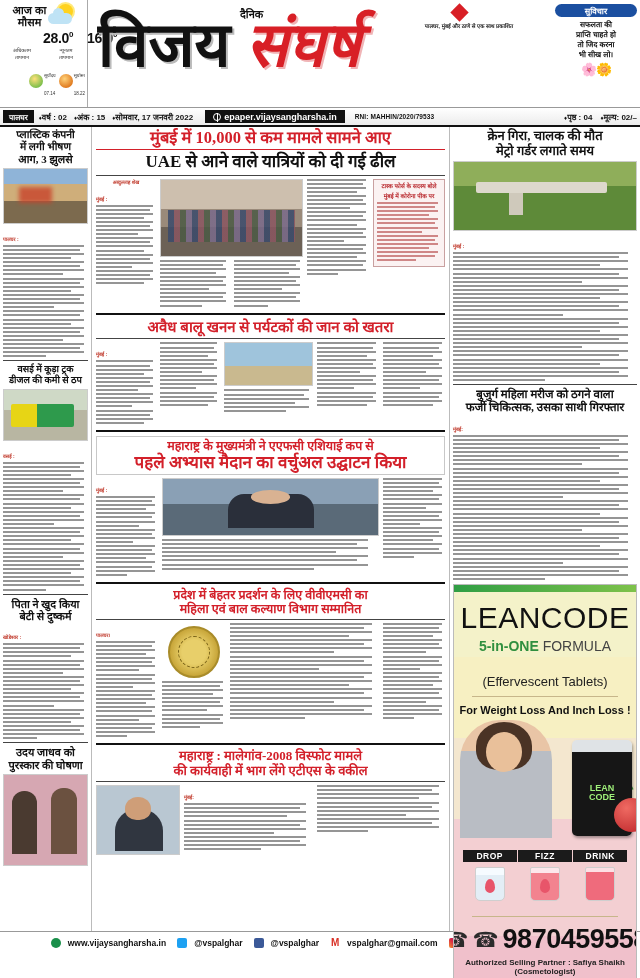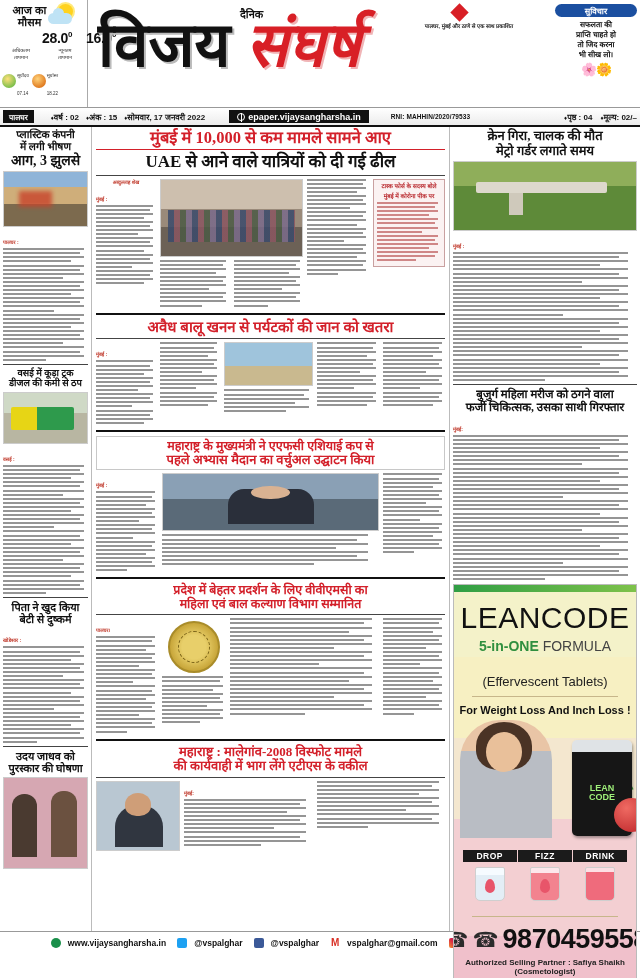--- a/index.html
+++ b/index.html
@@ -10,21 +10,21 @@
     font-family:"Liberation Sans", sans-serif;
     color:#111;
     position:relative;
   }
   .page{ width:640px; height:978px; position:relative; background:#fff; }
 
   
   .masthead{ display:flex; height:108px; border-bottom:1px solid #999; }
   .mh-weather{
     width:88px; border-right:1px solid #aaa; padding:4px 2px 0 2px;
-    display:flex; flex-direction:column; align-items:flex-start;
+    display:flex; flex-direction:column; align-items:flex-end;
   }
   .wx-top{ display:flex; align-items:flex-start; gap:2px; width:100%; justify-content:center;}
   .wx-title{ font-weight:bold; font-size:11px; line-height:12px; text-align:center; color:#111; }
   .sun-cloud{ position:relative; width:26px; height:24px; }
   .sun-cloud .sun{
     position:absolute; right:1px; top:0px; width:15px; height:15px; border-radius:50%;
     background:#ffd21e; box-shadow:0 0 0 2px #ffe97a;
   }
   .sun-cloud .cloud{
     position:absolute; left:0; top:9px; width:24px; height:11px; border-radius:8px;
@@ -71,21 +71,21 @@
   .mh-quote{ width:88px; padding:4px 3px; text-align:center; }
   .quote-band{
     background:#1b4fa0; color:#fff; font-size:8px; font-weight:bold;
     border-radius:7px; padding:1px 0; margin-bottom:3px;
   }
   .quote-txt{ font-size:7.5px; line-height:10px; font-weight:bold; color:#111; }
   .quote-flower{ font-size:13px; margin-top:2px; letter-spacing:-2px;}
 
   
   .infostrip{
-    display:flex; align-items:center; height:19px; gap:12px;
+    display:flex; align-items:center; height:19px; gap:0;
     border-bottom:2px solid #111; background:linear-gradient(#fff,#ececec);
     padding:0 3px; font-size:8px; font-weight:bold;
   }
   .ed-chip{ background:#111; color:#fff; font-size:7.5px; padding:1.5px 6px; margin-right:5px;}
   .info-items{ display:flex; gap:7px; align-items:center; color:#111;}
   .info-items span:before{ content:"\2666 "; color:#111; font-size:6px;}
   .epaper-chip{
     background:#111; color:#fff; font-size:9px; font-weight:bold; padding:1.5px 8px;
     margin:0 10px 0 12px; display:flex; align-items:center; gap:3px;
   }
@@ -324,21 +324,21 @@
     </div>
   </div>
 
   <div class="body-grid">
 
     <div class="col-left">
 
       <div>
         <div class="hl-black" style="font-size:10.5px;">प्लास्टिक कंपनी</div>
         <div class="hl-black" style="font-size:10.5px;">में लगी भीषण</div>
-        <div class="hl-black" style="font-size:14px;">आग, 3 झुलसे</div>
+        <div class="hl-black" style="font-size:11px;">आग, 3 झुलसे</div>
         <div class="photo ph-fire" style="height:56px;margin-top:3px;"></div>
         <div style="margin-top:3px;">
           <span class="lead">पालघर :</span>
           <div class="ln s95"></div><div class="ln s90"></div><div class="ln s95"></div><div class="ln s80"></div>
           <div class="ln s95"></div><div class="ln s90"></div><div class="ln s95"></div><div class="ln s70"></div>
           <div class="ln s95"></div><div class="ln s90"></div><div class="ln s95"></div><div class="ln s80"></div>
           <div class="ln s95"></div><div class="ln s90"></div><div class="ln s95"></div><div class="ln s60"></div>
           <div class="ln s95"></div><div class="ln s90"></div><div class="ln s95"></div><div class="ln s80"></div>
           <div class="ln s95"></div><div class="ln s90"></div><div class="ln s95"></div><div class="ln s70"></div>
           <div class="ln s95"></div><div class="ln s90"></div><div class="ln s95"></div><div class="ln s50"></div>
@@ -567,21 +567,21 @@
               <div class="ln s80"></div>
           </div>
         </div>
       </div>
 
       <div class="rule-thick"></div>
 
       <div>
         <div style="background:#fff;border:1px solid #c8c8c8;padding:2px;">
           <div class="hl-red" style="font-size:12.5px;">महाराष्ट्र के मुख्यमंत्री ने एएफसी एशियाई कप से</div>
-          <div class="hl-red" style="font-size:13px;">पहले अभ्यास मैदान का वर्चुअल उद्घाटन किया</div>
+          <div class="hl-red" style="font-size:17px;">पहले अभ्यास मैदान का वर्चुअल उद्घाटन किया</div>
         </div>
         <div style="display:flex;gap:4px;margin-top:3px;">
           <div style="width:62px;">
             <span class="lead">मुंबई :</span>
             <div class="ln s95"></div><div class="ln s90"></div><div class="ln s95"></div><div class="ln s80"></div>
             <div class="ln s95"></div><div class="ln s90"></div><div class="ln s95"></div><div class="ln s70"></div>
             <div class="ln s95"></div><div class="ln s90"></div><div class="ln s95"></div><div class="ln s60"></div>
             <div class="ln s95"></div><div class="ln s90"></div><div class="ln s95"></div><div class="ln s80"></div>
             <div class="ln s95"></div><div class="ln s90"></div><div class="ln s95"></div><div class="ln s50"></div>
           </div>

